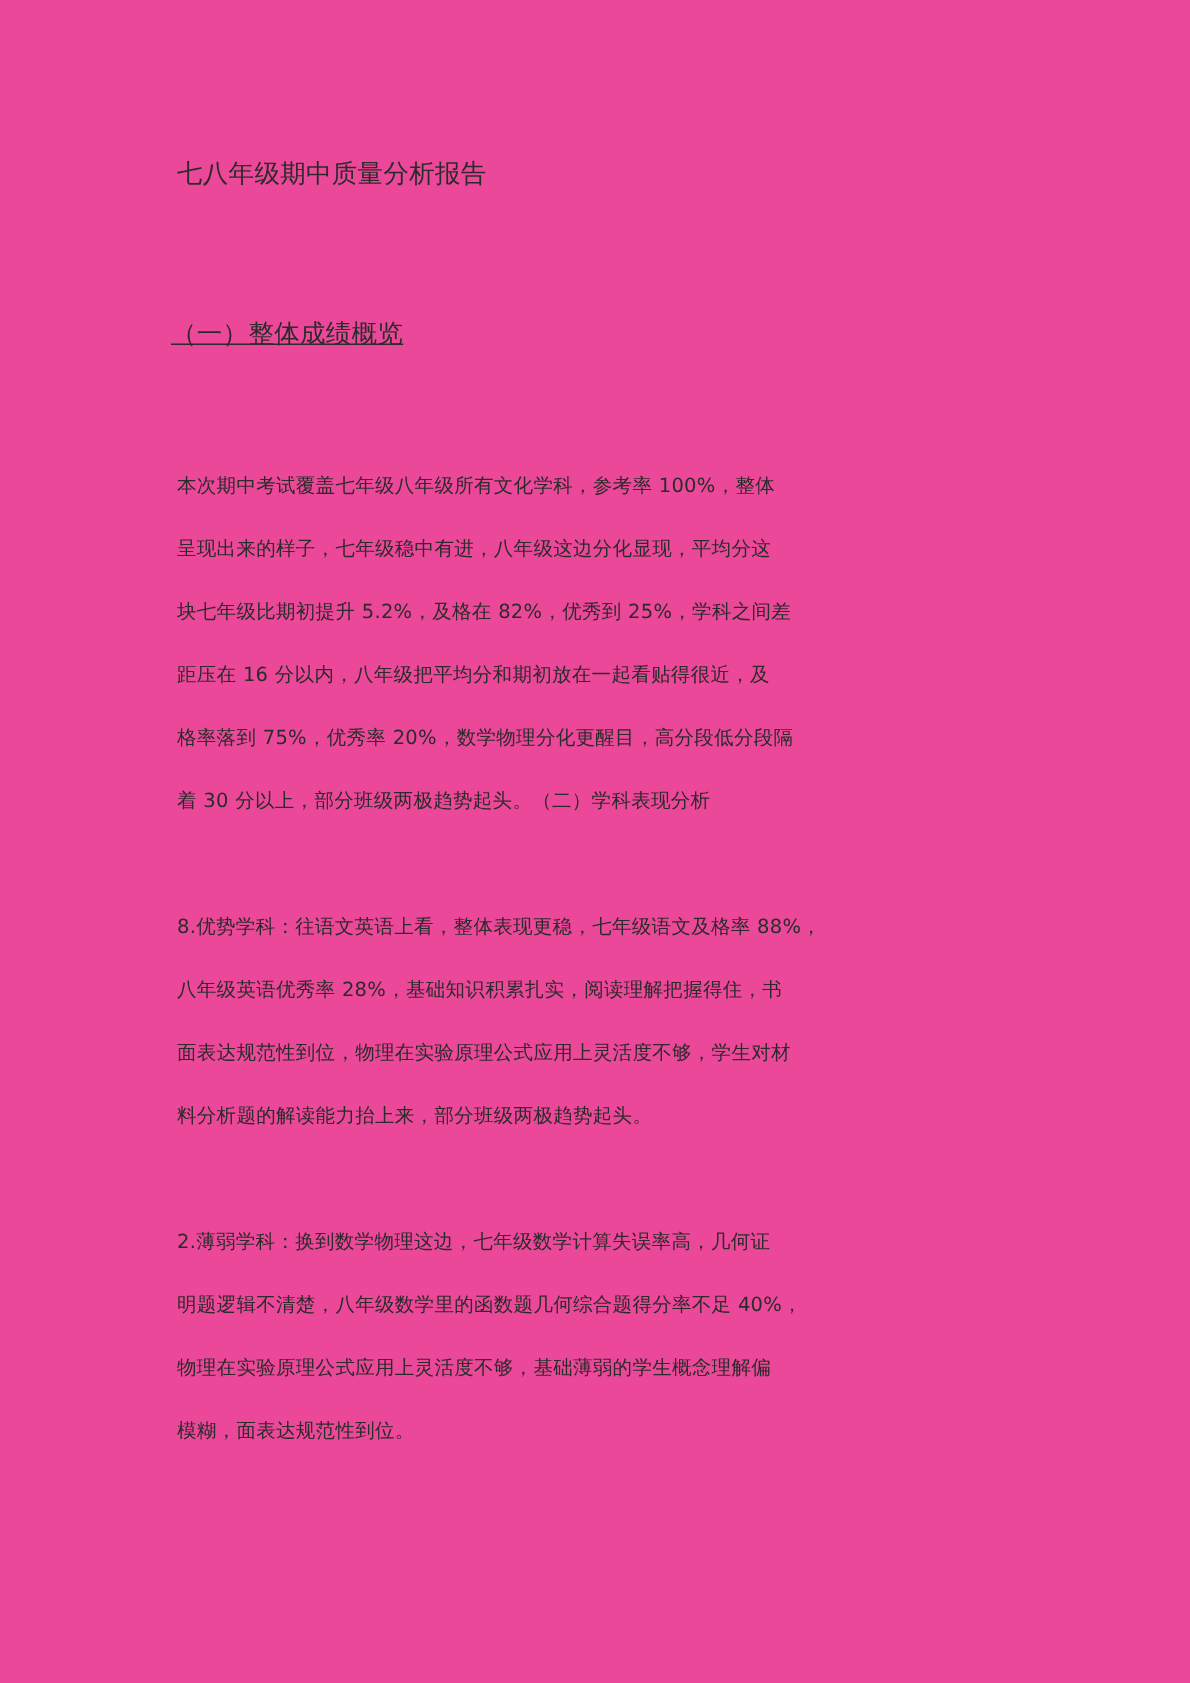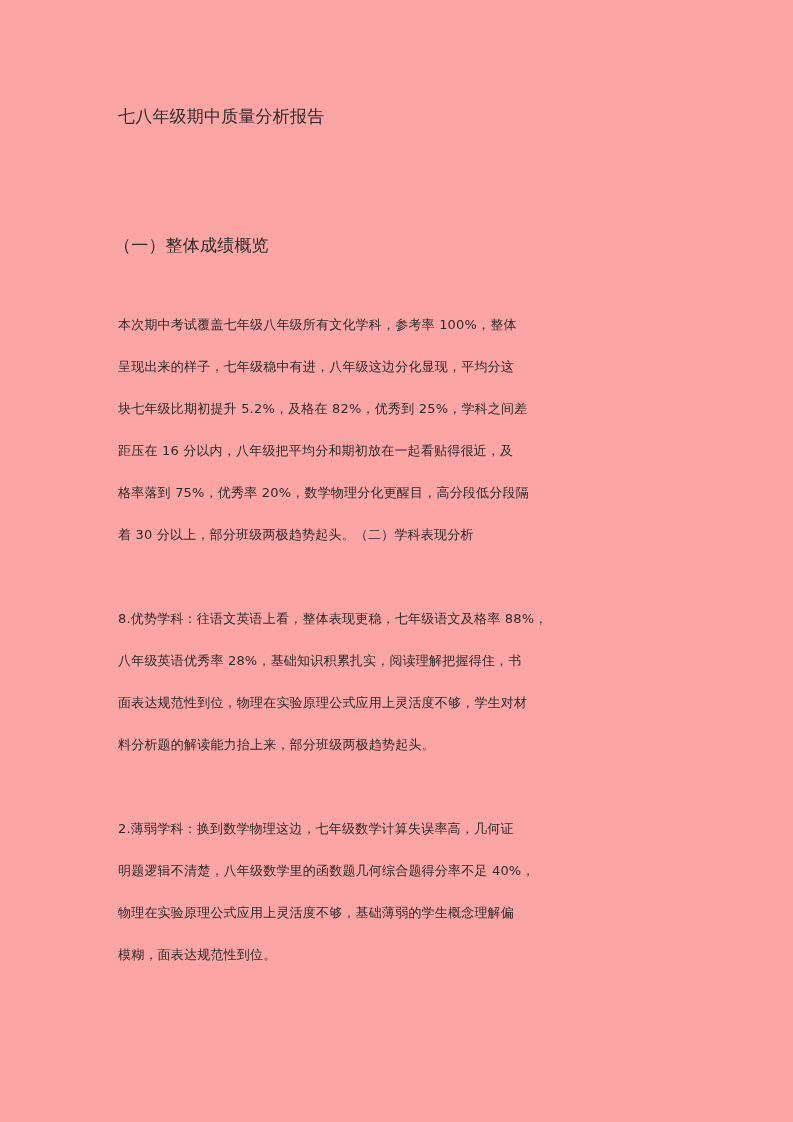--- a/index.html
+++ b/index.html
@@ -13,32 +13,32 @@
       position: relative;
       overflow: hidden;
       font-family: "DejaVu Sans", "Liberation Sans", sans-serif;
       color: #2b2b2b;
     }
     .page {
       position: absolute;
       left: 0; top: 0;
       width: 793px;
       height: 1122px;
-      background: #fca5a5;
+      background: #ec4899;
     }
     .line {
       position: absolute;
       left: 118px;
       white-space: nowrap;
       font-size: 13px;
       line-height: 22px;
       letter-spacing: 0.2px;
     }
     .title { top: 105px; font-size: 17px; }
-    .heading { top: 234px; left: 114px; font-size: 17px; }
+    .heading { top: 212px; left: 114px; font-size: 17px; text-decoration: underline; }
   </style>
 </head>
 <body>
 
 <div class="page">
 
   <div class="line title">七八年级期中质量分析报告</div>
 
   <div class="line heading">（一）整体成绩概览</div>
 

